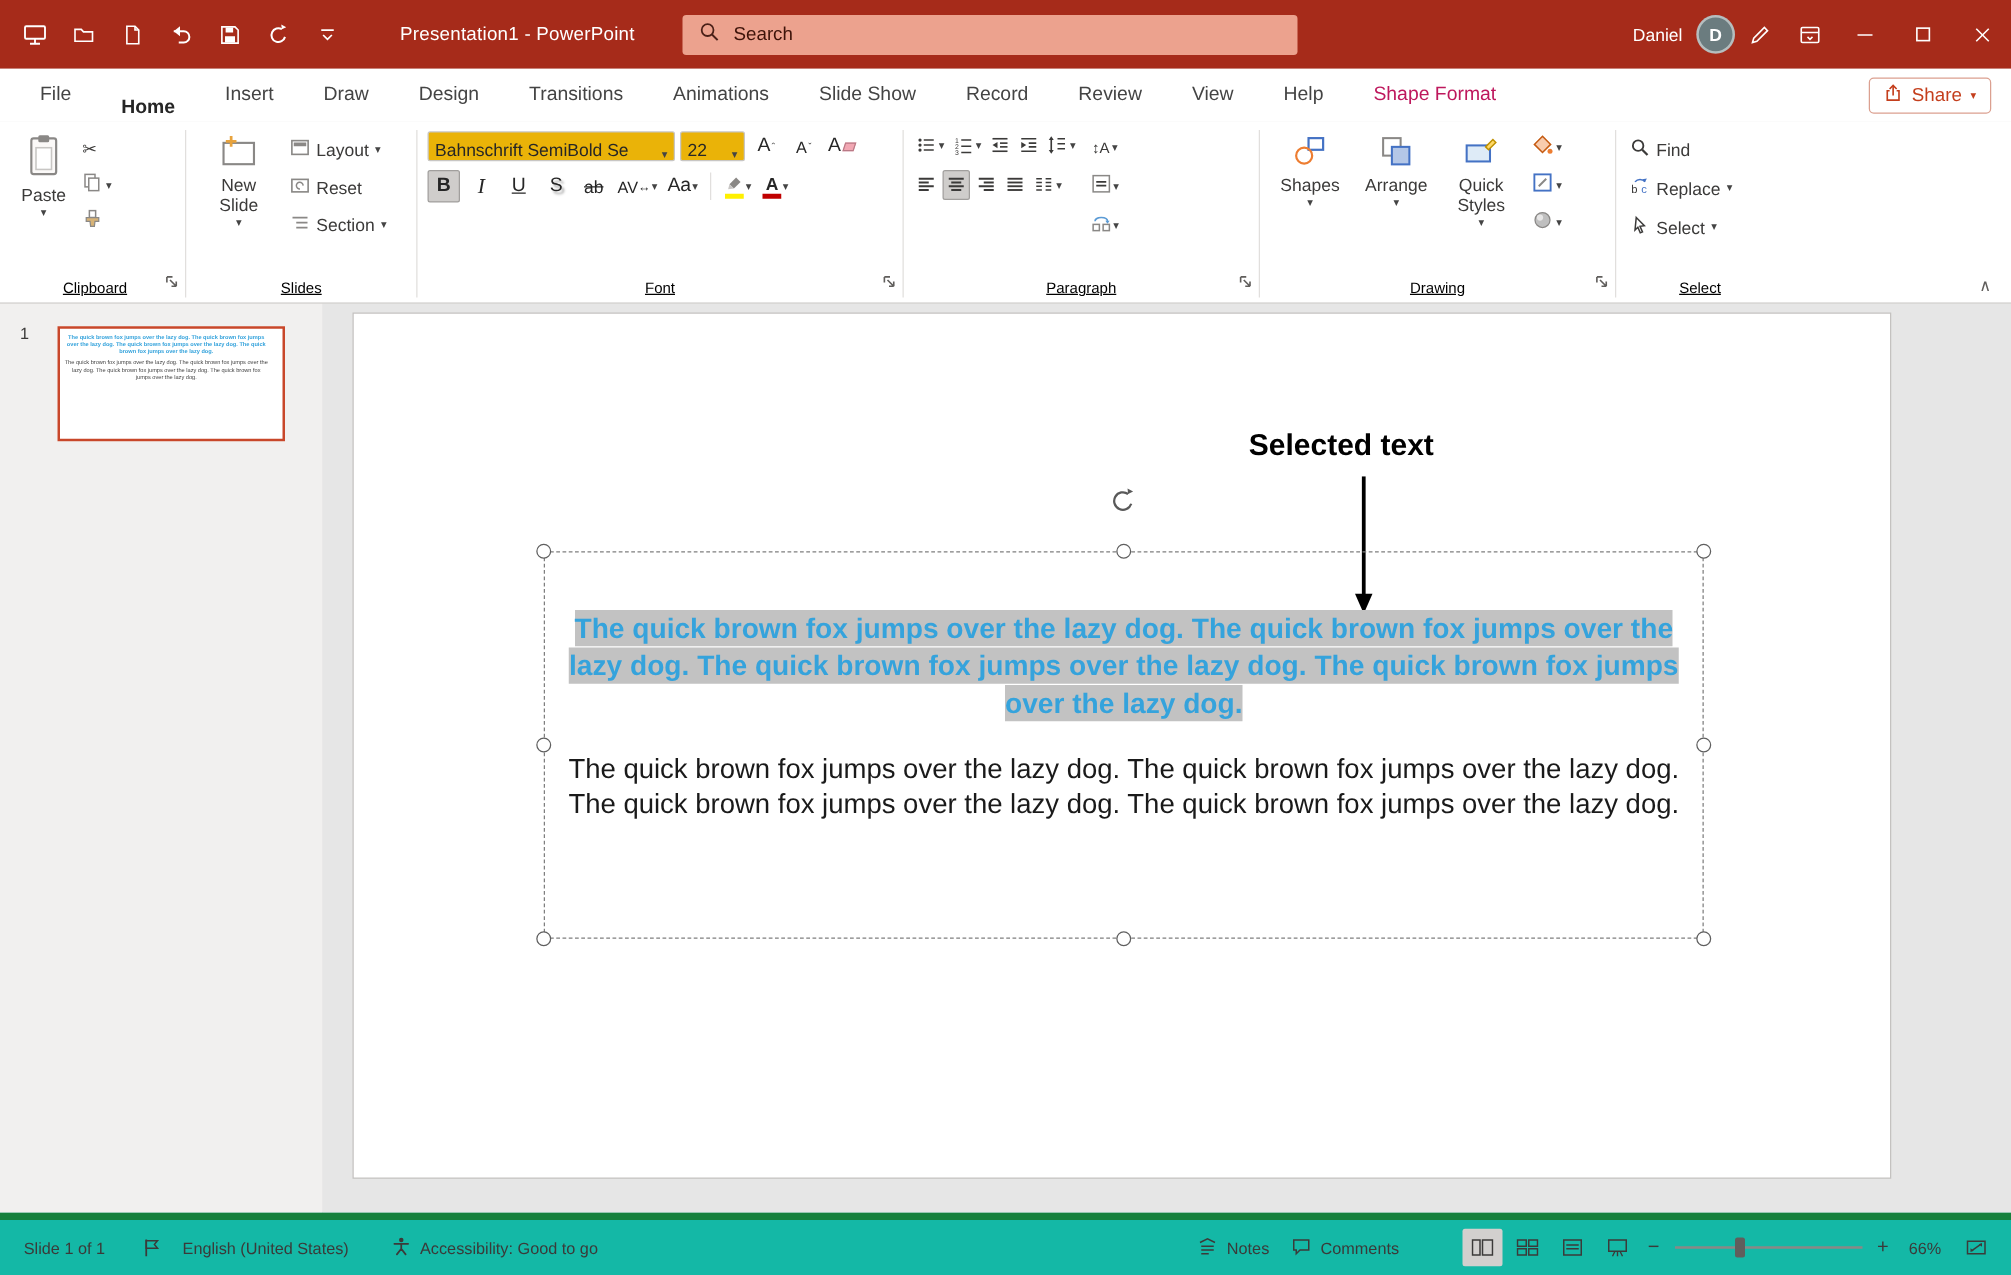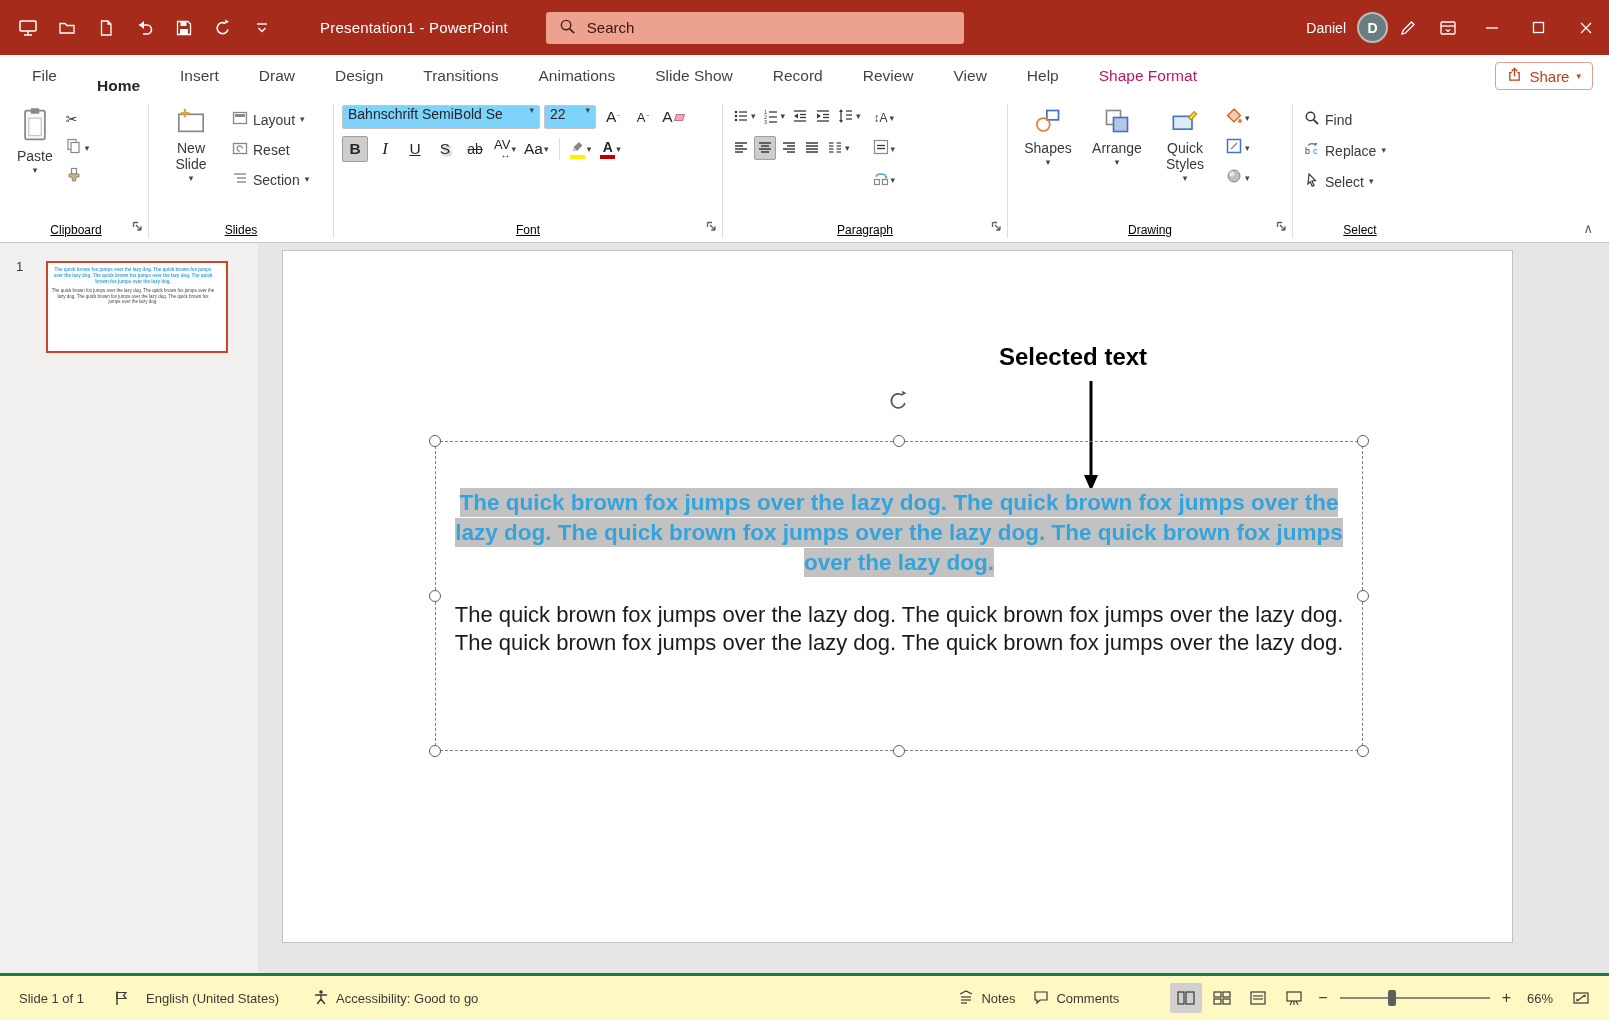--- a/index.html
+++ b/index.html
@@ -4,21 +4,21 @@
 <style>
   html,body{margin:0;padding:0;}
   body{width:1609px;height:1020px;overflow:hidden;font-family:"Liberation Sans",sans-serif;background:#E6E6E6;}
   .app{display:flex;flex-direction:column;width:1609px;height:1020px;}
 
   
   .titlebar{height:55px;background:#A62B1A;display:flex;align-items:center;color:#fff;flex:0 0 auto;}
   .qat{display:flex;align-items:center;gap:15px;padding-left:16px;}
   .tbi{display:inline-flex;align-items:center;justify-content:center;width:24px;height:24px;}
   .tb-title{font-size:15px;margin-left:46px;white-space:nowrap;letter-spacing:.2px;}
-  .tb-search{margin-left:38px;width:418px;height:32px;background:#ECA28E;border-radius:3px;display:flex;align-items:center;gap:11px;padding-left:13px;color:#3D1309;font-size:15px;box-sizing:border-box;}
+  .tb-search{margin-left:38px;width:492px;height:32px;background:#ECA28E;border-radius:3px;display:flex;align-items:center;gap:11px;padding-left:13px;color:#3D1309;font-size:15px;box-sizing:border-box;}
   .tb-right{margin-left:auto;display:flex;align-items:center;height:100%;}
   .tb-user{font-size:14px;margin-right:11px;}
   .avatar{width:31px;height:31px;border-radius:50%;background:#6B7C7F;border:2px solid rgba(255,255,255,.5);display:flex;align-items:center;justify-content:center;font-size:14px;font-weight:700;box-sizing:border-box;}
   .tb-tool{width:40px;height:55px;display:flex;align-items:center;justify-content:center;}
   .win-btn{width:47px;height:55px;display:flex;align-items:center;justify-content:center;}
 
   
   .tabs-row{height:42px;background:#fff;display:flex;align-items:center;padding-left:12px;flex:0 0 auto;}
   .tab{padding:0 20px;font-size:15.5px;color:#444;height:100%;display:flex;align-items:center;position:relative;white-space:nowrap;}
   .tab.active{font-weight:700;color:#262626;margin-top:20px;}
@@ -34,31 +34,31 @@
   .group-label{position:absolute;bottom:5px;left:0;right:0;text-align:center;font-size:12px;color:#000000;text-decoration:underline;}
   .launcher{position:absolute;bottom:6px;right:5px;}
   .gsep{width:1px;background:#E1DFDD;margin:4px 0;flex:0 0 auto;}
   .big-btn{display:flex;flex-direction:column;align-items:center;gap:2px;padding:3px 5px;font-size:14px;color:#3b3a39;border-radius:2px;}
   .big-btn .lbl{text-align:center;line-height:1.15;}
   .mini-col{display:flex;flex-direction:column;gap:5px;padding-top:3px;}
   .mini-btn{height:24px;display:flex;align-items:center;gap:4px;padding:0 2px;}
   .row-btn{display:flex;align-items:center;gap:5px;font-size:14px;color:#3b3a39;height:25px;padding:0 3px;white-space:nowrap;}
   .font-rows{display:flex;flex-direction:column;gap:6px;}
   .frow{display:flex;align-items:center;gap:4px;}
-  .combo{display:flex;align-items:flex-start;justify-content:space-between;border:1px solid #C8C6C4;height:24px;padding:0 5px;font-size:14px;background:#7dd3fc;color:#262626;box-sizing:border-box;border-radius:2px;}
+  .combo{display:flex;align-items:flex-end;justify-content:space-between;border:1px solid #C8C6C4;height:24px;padding:0 5px;font-size:14px;background:#eab308;color:#262626;box-sizing:border-box;border-radius:2px;}
   .combo.family{width:198px;}
   .combo.size{width:52px;}
   .fmt-btn{min-width:26px;height:26px;display:inline-flex;align-items:center;justify-content:center;font-size:15.5px;color:#262626;border-radius:2px;gap:1px;padding:0 2px;box-sizing:border-box;}
   .fmt-btn.pressed{background:#CFCDCB;border:1px solid #A19F9D;}
   .fmt-btn .it{font-family:"Liberation Serif",serif;font-style:italic;font-size:17px;}
   .fmt-btn .ul{text-decoration:underline;}
   .fmt-btn .sh{text-shadow:2px 2px 2px #A6A6A6;}
   .fmt-btn .st{text-decoration:line-through;font-size:14px;}
   .caret{font-size:8px;vertical-align:super;color:#444;}
-  .av-stack{display:flex;flex-direction:column;align-items:flex-end;line-height:1;font-size:13px;}
+  .av-stack{display:flex;flex-direction:row;align-items:flex-end;line-height:1;font-size:13px;}
   .av-stack .arrow-lr{font-size:10px;margin-top:-1px;}
   .colorbar{display:flex;flex-direction:column;align-items:center;line-height:1;font-size:14px;font-weight:700;}
   .bar{width:15px;height:4px;margin-top:1px;}
   .bar.red{background:#C00000;}
   .bar.yellow{background:#FFF000;}
   .eraser{display:inline-block;width:7px;height:5px;background:#F2A7B3;transform:skewX(-18deg);margin-left:1px;border:1px solid #B97A86;}
   .vdiv{width:1px;height:22px;background:#E1DFDD;margin:0 4px;}
   .para-content{display:flex;gap:8px;}
   .para-left{display:flex;flex-direction:column;gap:8px;}
   .para-row{display:flex;align-items:center;gap:3px;}
@@ -87,21 +87,21 @@
   .hl-para{font-size:22.5px;line-height:30px;font-weight:700;margin:0;}
   .hl-para .hl{background:#C2C2C2;color:#35A3DC;padding:2px 0;}
   .body-para{margin:23px 0 0 0;font-size:22px;line-height:28px;color:#1A1A1A;}
   .hdl{position:absolute;width:10px;height:10px;border-radius:50%;background:#fff;border:1.5px solid #5F5F5F;box-sizing:content-box;}
   .h-tl{left:-7px;top:-7px}.h-tm{left:calc(50% - 6px);top:-7px}.h-tr{right:-7px;top:-7px}
   .h-ml{left:-7px;top:calc(50% - 6px)}.h-mr{right:-7px;top:calc(50% - 6px)}
   .h-bl{left:-7px;bottom:-7px}.h-bm{left:calc(50% - 6px);bottom:-7px}.h-br{right:-7px;bottom:-7px}
   .rot{position:absolute;left:calc(50% - 11px);top:-52px;}
 
   
-  .statusbar{height:44px;background:#fef9c3;border-top:3px solid #15803d;display:flex;align-items:center;font-size:13px;color:#3b3a39;flex:0 0 auto;padding:0 10px;}
+  .statusbar{height:44px;background:#14b8a6;border-top:6px solid #15803d;display:flex;align-items:center;font-size:13px;color:#3b3a39;flex:0 0 auto;padding:0 10px;}
   .sb-item{display:flex;align-items:center;gap:7px;padding:0 9px;height:100%;white-space:nowrap;}
   .sb-right{margin-left:auto;display:flex;align-items:center;height:100%;}
   .vb{width:32px;height:30px;display:flex;align-items:center;justify-content:center;border-radius:2px;margin:0 2px;}
   .vb.pressed{background:#D2D0CE;}
   .zoom-sym{font-size:16px;padding:0 6px;color:#3b3a39;}
   .zoom-track{width:150px;height:2px;background:#8A8886;position:relative;margin:0 6px;}
   .zoom-thumb{position:absolute;left:calc(35% - 4px);top:-7px;width:8px;height:16px;background:#605E5C;border-radius:2px;}
   .zoom-val{padding:0 10px;}
 </style>
 </head>

